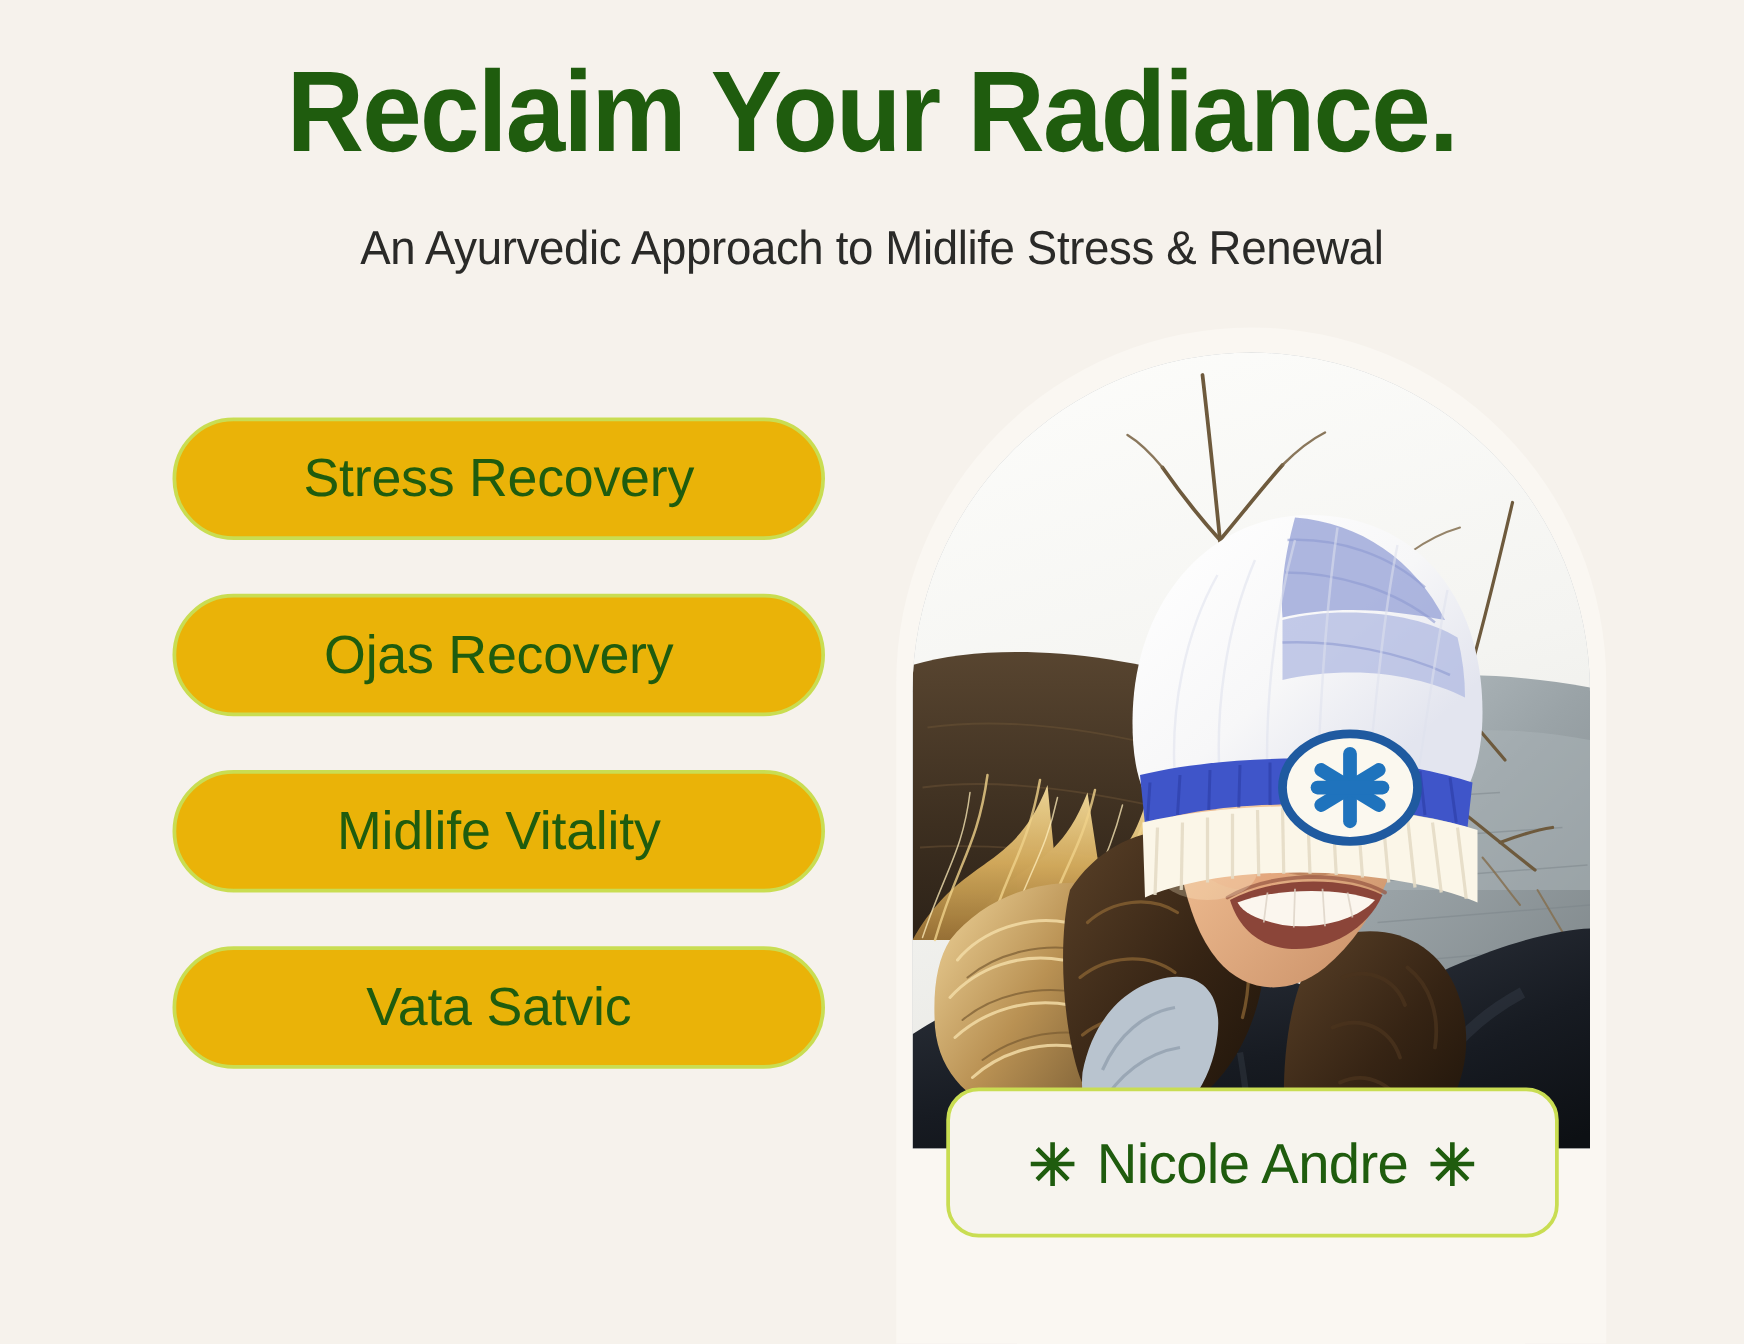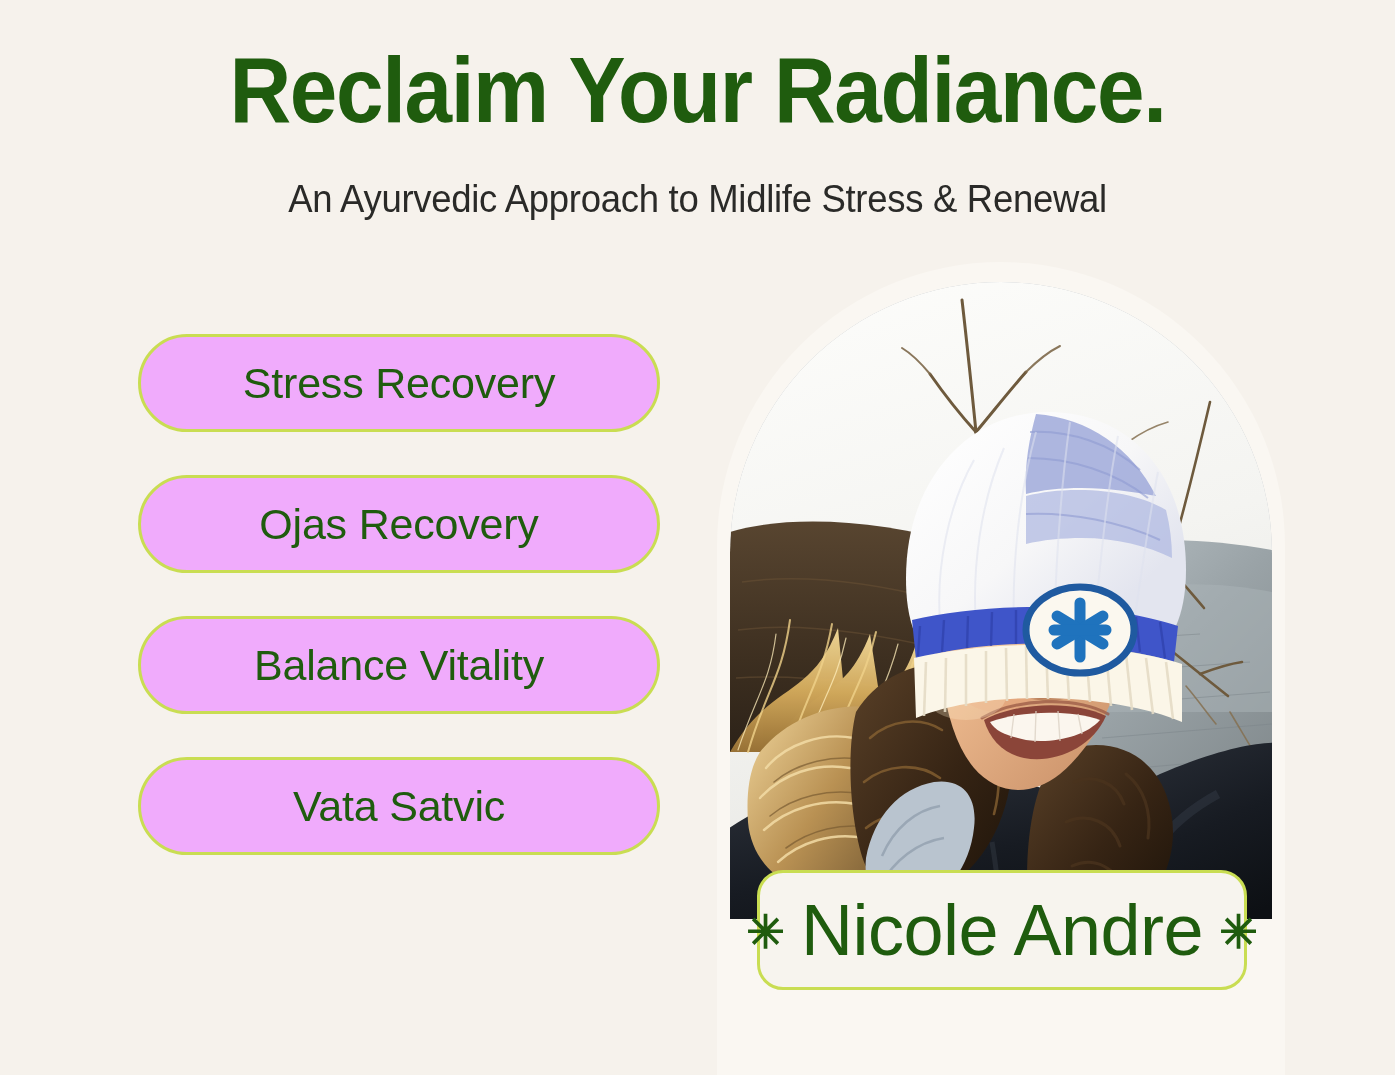--- a/index.html
+++ b/index.html
@@ -65,21 +65,21 @@
     display: flex;
     flex-direction: column;
     gap: 43px;
   }
   .pill {
     box-sizing: border-box;
     width: 522px;
     height: 98px;
     border: 3px solid #c9dd52;
     border-radius: 49px;
-    background: #f0abfc;
+    background: #eab308;
     display: flex;
     align-items: center;
     justify-content: center;
     cursor: pointer;
   }
   .pill-label {
     font-size: 43px;
     line-height: 1;
     color: #1f5c0e;
     letter-spacing: -0.2px;
@@ -136,21 +136,21 @@
   }
   .name-badge .ast {
     font-size: 46px;
     line-height: 1;
     color: #1f5c0e;
     font-weight: bold;
     position: relative;
     top: 2px;
   }
   .name-text {
-    font-size: 72px;
+    font-size: 45px;
     line-height: 1;
     color: #1f5c0e;
     letter-spacing: -0.5px;
     white-space: nowrap;
   }
 </style>
 </head>
 <body>
 
 <div class="page">
@@ -164,21 +164,21 @@
 
     <div class="pill">
       <span class="pill-label">Stress Recovery</span>
     </div>
 
     <div class="pill">
       <span class="pill-label">Ojas Recovery</span>
     </div>
 
     <div class="pill">
-      <span class="pill-label">Balance Vitality</span>
+      <span class="pill-label">Midlife Vitality</span>
     </div>
 
     <div class="pill">
       <span class="pill-label">Vata Satvic</span>
     </div>
 
 
   </div>
 
   <div class="profile-card">

